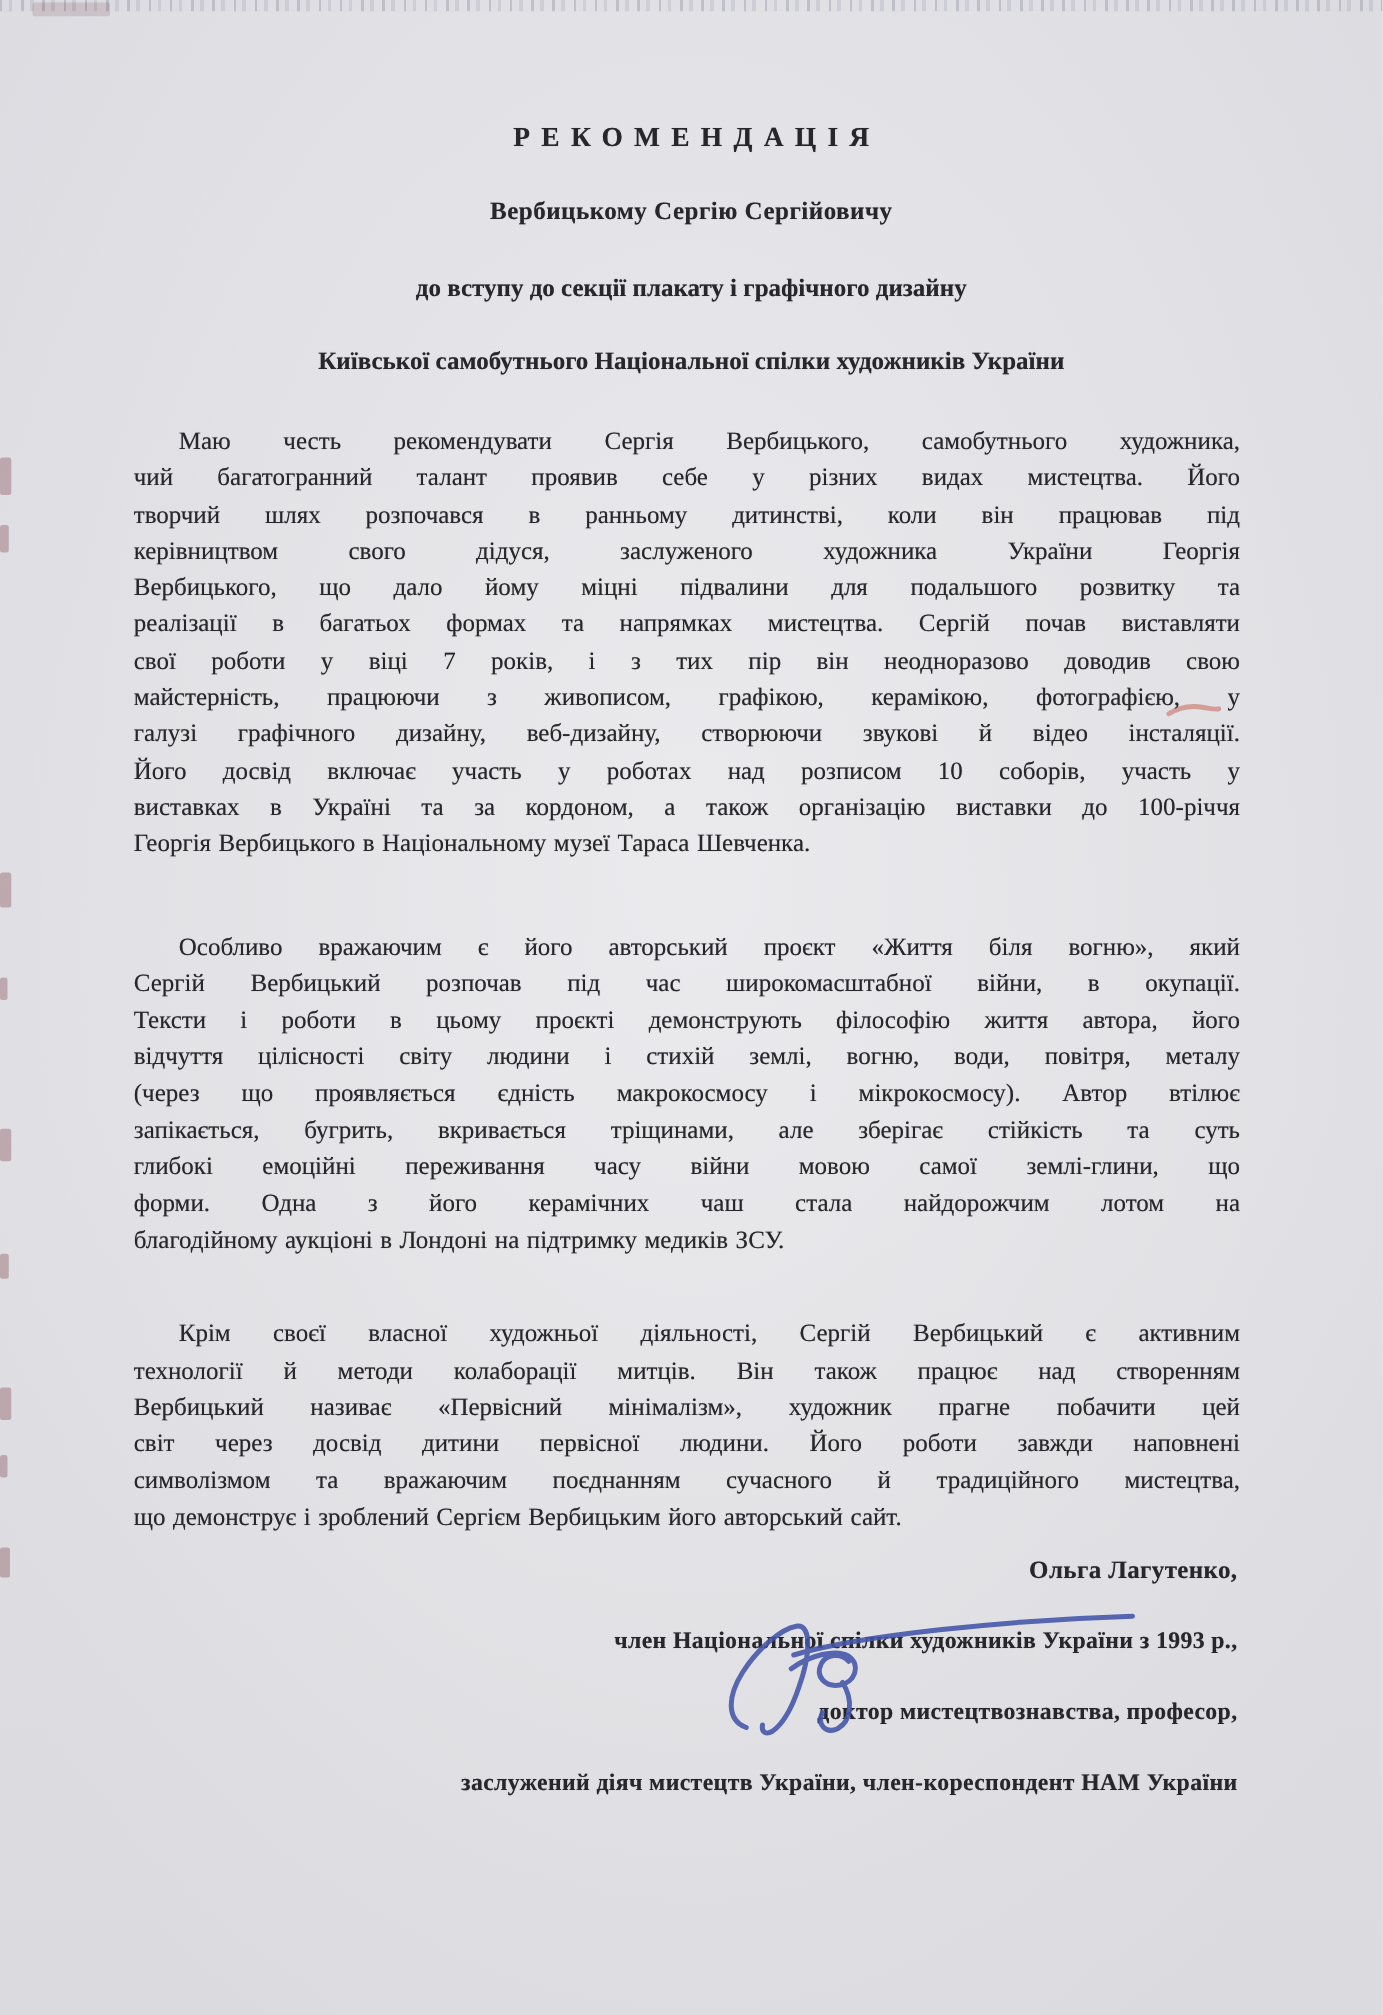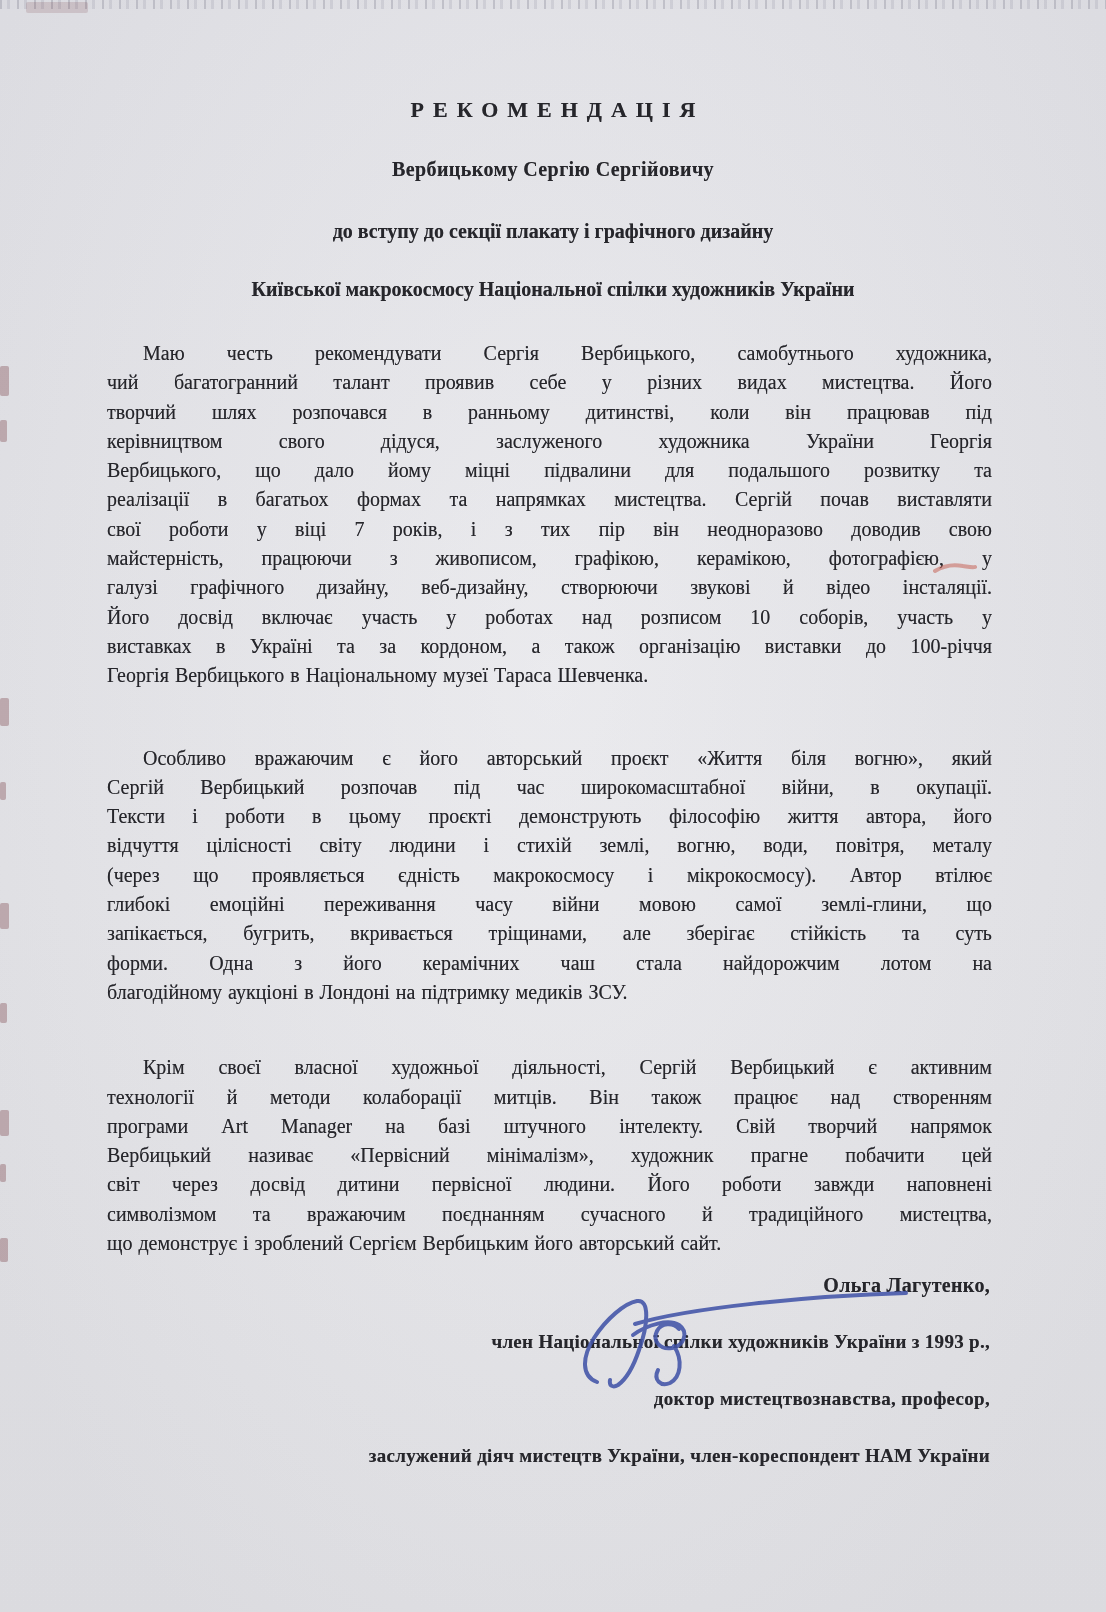--- a/index.html
+++ b/index.html
@@ -77,21 +77,21 @@
   <div class="mark" style="left:0; top:903px; width:9px; height:26px"></div>
   <div class="mark" style="left:0; top:1003px; width:7px; height:20px"></div>
   <div class="mark" style="left:0; top:1110px; width:9px; height:26px"></div>
   <div class="mark" style="left:0; top:1164px; width:6px; height:18px"></div>
   <div class="mark" style="left:0; top:1238px; width:8px; height:24px"></div>
 
   <div class="header">
     <div class="doc-title">РЕКОМЕНДАЦІЯ</div>
     <div class="head-line addressee">Вербицькому Сергію Сергійовичу</div>
     <div class="head-line sub1">до вступу до секції плакату і графічного дизайну</div>
-    <div class="head-line sub2">Київської макрокосмосу Національної спілки художників України</div>
+    <div class="head-line sub2">Київської самобутнього Національної спілки художників України</div>
   </div>
 
   <div class="body-text">
       <div class="para p1">
         <div class="line first">Маю честь рекомендувати Сергія Вербицького, самобутнього художника,</div>
         <div class="line">чий багатогранний талант проявив себе у різних видах мистецтва. Його</div>
         <div class="line">творчий шлях розпочався в ранньому дитинстві, коли він працював під</div>
         <div class="line">керівництвом свого дідуся, заслуженого художника України Георгія</div>
         <div class="line">Вербицького, що дало йому міцні підвалини для подальшого розвитку та</div>
         <div class="line">реалізації в багатьох формах та напрямках мистецтва. Сергій почав виставляти</div>
@@ -101,29 +101,28 @@
         <div class="line">Його досвід включає участь у роботах над розписом  10 соборів, участь у</div>
         <div class="line">виставках в Україні та за кордоном, а також організацію виставки до 100-річчя</div>
         <div class="line last">Георгія Вербицького в Національному музеї Тараса Шевченка.</div>
       </div>
       <div class="para p2">
         <div class="line first">Особливо вражаючим є його авторський проєкт «Життя біля вогню», який</div>
         <div class="line">Сергій Вербицький розпочав під час широкомасштабної війни, в окупації.</div>
         <div class="line">Тексти і роботи в цьому проєкті демонструють філософію життя автора, його</div>
         <div class="line">відчуття цілісності світу людини і стихій землі, вогню, води, повітря, металу</div>
         <div class="line">(через що проявляється єдність макрокосмосу і мікрокосмосу). Автор втілює</div>
+        <div class="line">запікається, бугрить, вкривається тріщинами, але зберігає стійкість та суть</div>
         <div class="line">глибокі емоційні переживання часу війни мовою самої землі-глини, що</div>
-        <div class="line">запікається, бугрить, вкривається тріщинами, але зберігає стійкість та суть</div>
         <div class="line">форми. Одна з його керамічних чаш стала найдорожчим лотом на</div>
         <div class="line last">благодійному аукціоні в Лондоні на підтримку медиків ЗСУ.</div>
       </div>
       <div class="para p3">
         <div class="line first">Крім своєї власної художньої діяльності, Сергій Вербицький є активним</div>
         <div class="line">технології й методи колаборації митців. Він також працює над створенням</div>
-        <div class="line">програми Art Manager на базі штучного інтелекту. Свій творчий напрямок</div>
         <div class="line">Вербицький називає «Первісний мінімалізм», художник прагне побачити цей</div>
         <div class="line">світ через досвід дитини первісної людини. Його роботи завжди наповнені</div>
         <div class="line">символізмом та вражаючим поєднанням сучасного й традиційного мистецтва,</div>
         <div class="line last">що демонструє і зроблений Сергієм Вербицьким його авторський сайт.</div>
       </div>
     </div>
 
   <div class="signature-block">
     <div class="sig-name">Ольга Лагутенко,</div>
     <div>

